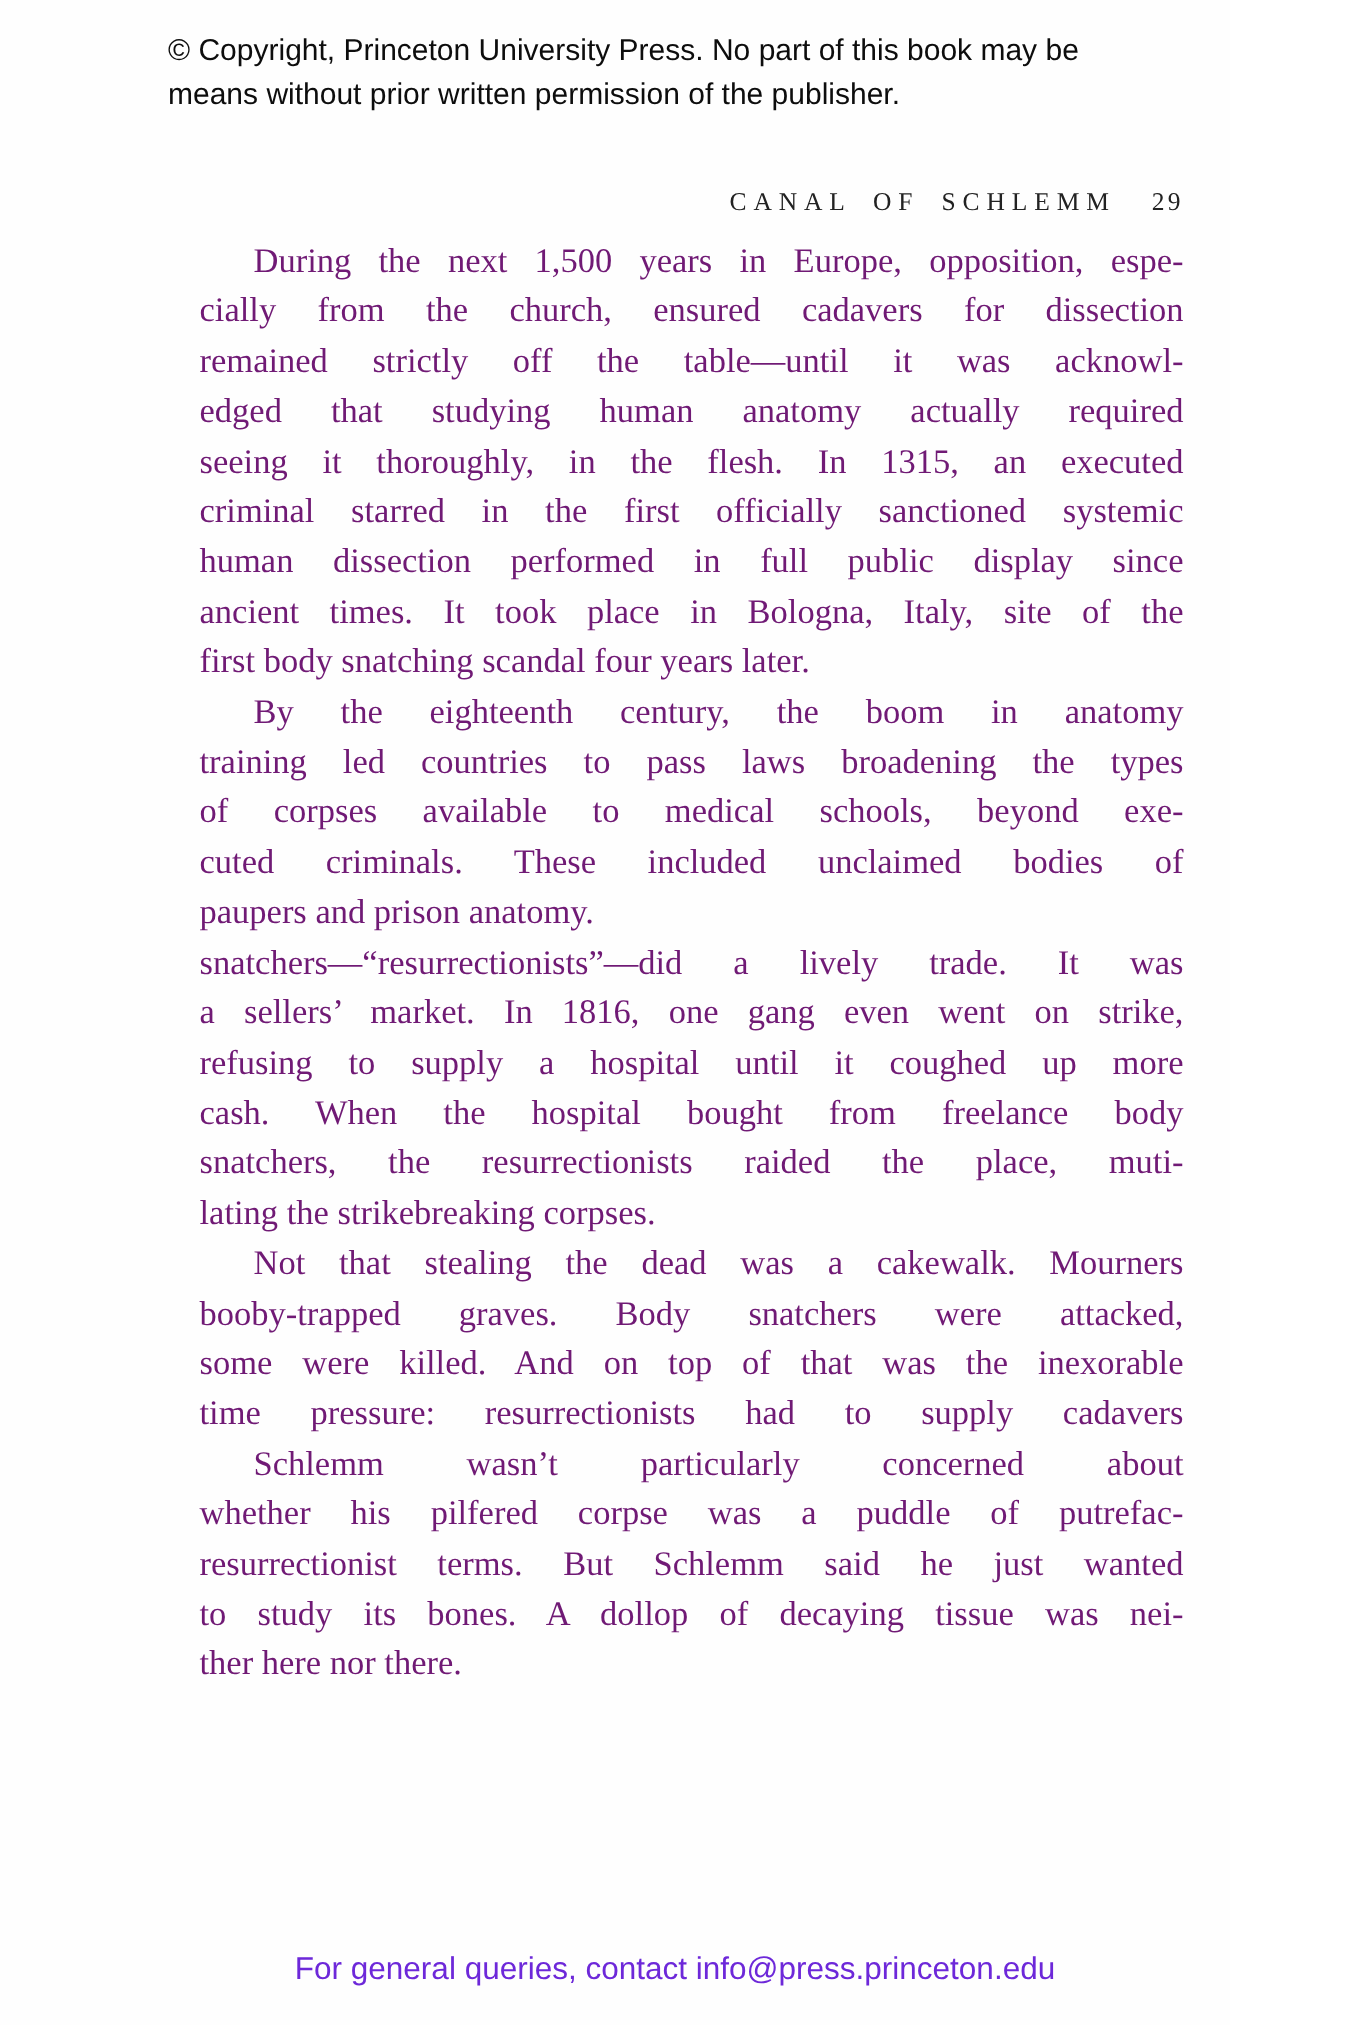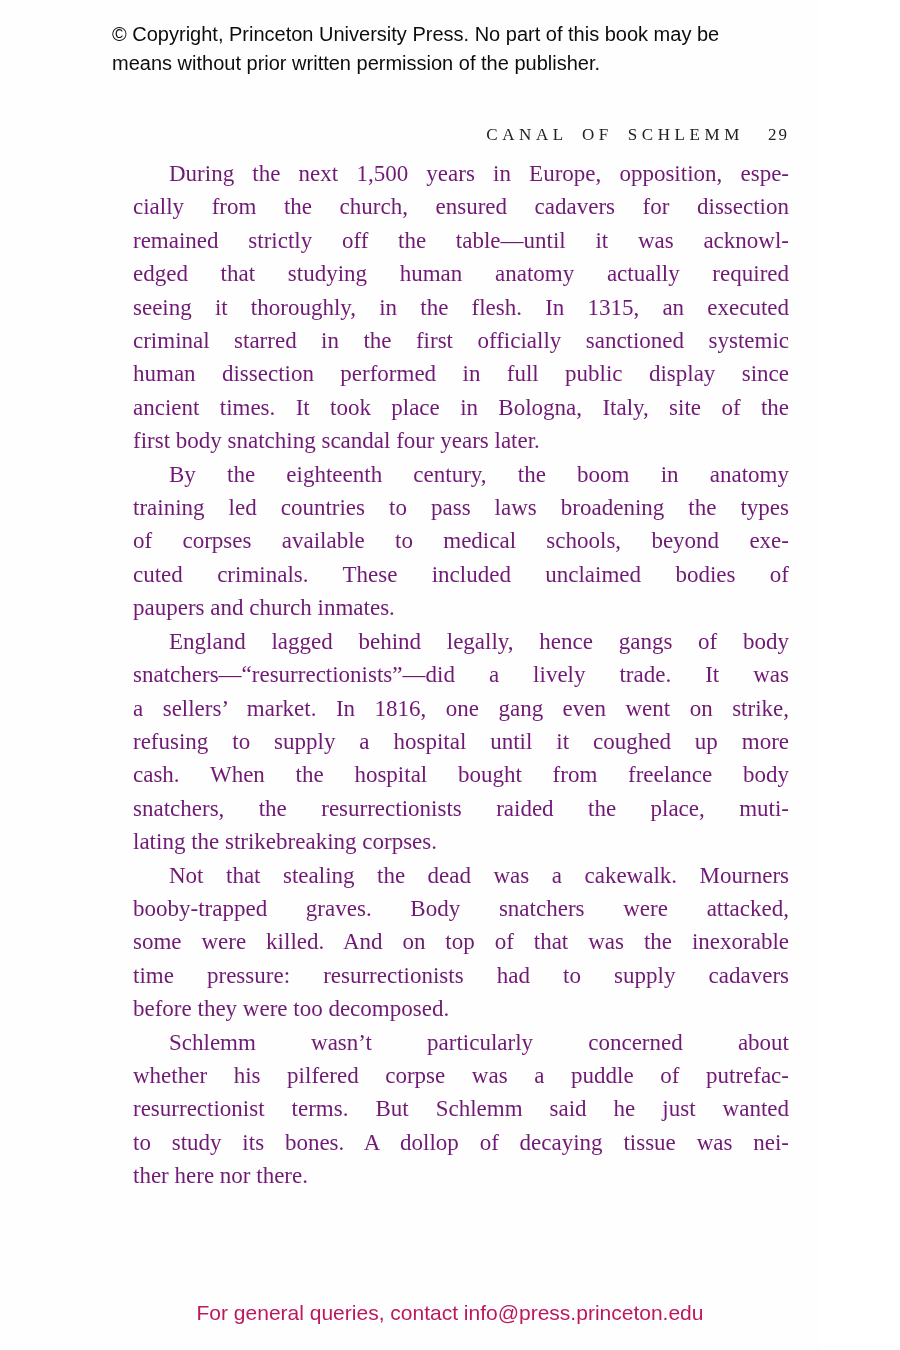--- a/index.html
+++ b/index.html
@@ -61,21 +61,21 @@
   .paragraph .tline.last { text-align-last: left; }
   .paragraph .tline.first { text-indent: 36px; }
   .footer {
     position: absolute;
     top: 1301px;
     left: 0;
     width: 900px;
     text-align: center;
     font-family: "Liberation Sans", sans-serif;
     font-size: 21px;
-    color: #be185d;
+    color: #6d28d9;
   }
 </style>
 </head>
 <body>
 
 <div class="page">
 
   <div class="copyright">
       <div class="tline first">© Copyright, Princeton University Press. No part of this book may be</div>
       <div class="tline last">means without prior written permission of the publisher.</div>
@@ -95,37 +95,35 @@
         <div class="tline">criminal starred in the first officially sanctioned systemic</div>
         <div class="tline">human dissection performed in full public display since</div>
         <div class="tline">ancient times. It took place in Bologna, Italy, site of the</div>
         <div class="tline last">first body snatching scandal four years later.</div>
       </div>
     <div class="paragraph">
         <div class="tline first">By the eighteenth century, the boom in anatomy</div>
         <div class="tline">training led countries to pass laws broadening the types</div>
         <div class="tline">of corpses available to medical schools, beyond exe-</div>
         <div class="tline">cuted criminals. These included unclaimed bodies of</div>
-        <div class="tline last">paupers and church inmates.</div>
+        <div class="tline last">paupers and prison anatomy.</div>
       </div>
     <div class="paragraph">
-        <div class="tline first">England lagged behind legally, hence gangs of body</div>
         <div class="tline">snatchers—“resurrectionists”—did a lively trade. It was</div>
         <div class="tline">a sellers’ market. In 1816, one gang even went on strike,</div>
         <div class="tline">refusing to supply a hospital until it coughed up more</div>
         <div class="tline">cash. When the hospital bought from freelance body</div>
         <div class="tline">snatchers, the resurrectionists raided the place, muti-</div>
         <div class="tline last">lating the strikebreaking corpses.</div>
       </div>
     <div class="paragraph">
         <div class="tline first">Not that stealing the dead was a cakewalk. Mourners</div>
         <div class="tline">booby-trapped graves. Body snatchers were attacked,</div>
         <div class="tline">some were killed. And on top of that was the inexorable</div>
         <div class="tline">time pressure: resurrectionists had to supply cadavers</div>
-        <div class="tline last">before they were too decomposed.</div>
       </div>
     <div class="paragraph">
         <div class="tline first">Schlemm wasn’t particularly concerned about</div>
         <div class="tline">whether his pilfered corpse was a puddle of putrefac-</div>
         <div class="tline">resurrectionist terms. But Schlemm said he just wanted</div>
         <div class="tline">to study its bones. A dollop of decaying tissue was nei-</div>
         <div class="tline last">ther here nor there.</div>
       </div>
   </div>
 

